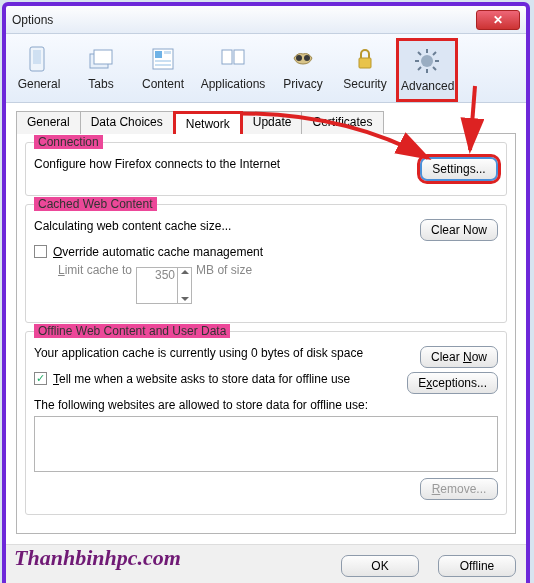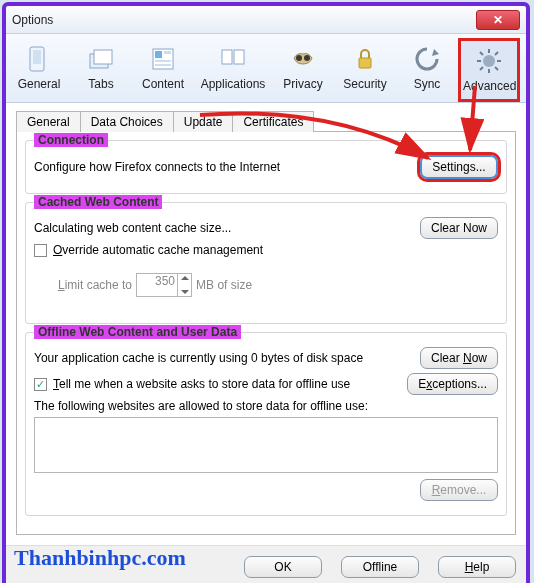--- a/index.html
+++ b/index.html
@@ -17,44 +17,44 @@
 .toolbar-label { margin-top: 2px; color: #222; }
 
 .body-area { padding: 8px 10px 10px 10px; background: #fff; }
 
 .subtabs { display: flex; }
 .subtab { border: 1px solid #b5b5b5; border-bottom: none; padding: 3px 10px; background: #f4f4f4; margin-right: -1px; cursor: pointer; position: relative; }
 .subtab.active { background: #fff; z-index: 2; border: 3px solid #d22; border-bottom: none; }
 .tab-panel { border: 1px solid #b5b5b5; margin-top: -1px; padding: 8px 8px 10px 8px; }
 
 .group { border: 1px solid #d6d6d6; border-radius: 3px; padding: 10px 8px 10px 8px; margin-bottom: 8px; position: relative; }
-.group-title { position: absolute; top: -8px; left: 8px; background: #d946ef; padding: 0 4px; color: #333; font-weight: bold; }
-.row { display: flex; align-items: center; margin: 4px 0; }
+.group-title { position: absolute; top: -8px; left: 8px; background: #ec4899; padding: 0 4px; color: #333; }
+.row { display: flex; margin: 4px 0; }
 .row .spacer { flex: 1; }
 
 .btn { background: linear-gradient(#fdfdfd,#e6e6e6); border: 1px solid #8e9bab; border-radius: 7px; padding: 3px 10px; min-width: 78px; cursor: pointer; }
 .btn.disabled { color: #9a9a9a; cursor: default; }
 .btn.highlighted { border: 2px solid #4a90d9; outline: 3px solid #d22; }
 
 .checkbox { width: 13px; height: 13px; border: 1px solid #888; margin-right: 6px; display: inline-flex; align-items: center; justify-content: center; background: #fff; }
 .checkbox.checked::after { content: "✓"; color: #2a6; font-size: 11px; line-height: 11px; }
 
-.numfield { width: 56px; height: 24px; border: 1px solid #b5b5b5; text-align: right; padding: 0 16px 0 4px; position: relative; background: #fff; margin: 12px 4px; }
+.numfield { width: 56px; height: 37px; border: 1px solid #b5b5b5; text-align: right; padding: 0 16px 0 4px; position: relative; background: #fff; margin: 4px 4px; }
 .numfield .spin { position: absolute; right: 0; top: 0; width: 14px; height: 100%; border-left: 1px solid #b5b5b5; }
 .numfield .spin::before, .numfield .spin::after { content: ""; position: absolute; left: 3px; width: 0; height: 0; border-left: 4px solid transparent; border-right: 4px solid transparent; }
 .numfield .spin::before { top: 2px; border-bottom: 4px solid #666; }
 .numfield .spin::after { bottom: 2px; border-top: 4px solid #666; }
 
 .muted { color: #888; }
 .listbox { border: 1px solid #b5b5b5; height: 56px; background: #fff; margin-top: 4px; }
 
 .arrow { position: absolute; pointer-events: none; }
 
 .footer-btns { display: flex; justify-content: flex-end; gap: 19px; padding: 10px 10px 8px 2px; background: #f0f0f0; border-top: 1px solid #ddd; }
-.watermark { position: absolute; left: 14px; bottom: 12px; color: #1d4ed8; font-size: 22px; font-weight: bold; font-family: Georgia, serif; }
+.watermark { position: absolute; left: 14px; bottom: 12px; color: #701a75; font-size: 22px; font-weight: bold; font-style: italic; font-family: Georgia, serif; }
 
 svg.ic { width: 30px; height: 30px; }
 </style>
 </head>
 <body>
 
 <div class="window">
 
   <div class="titlebar">
     <span class="titlebar-text">Options</span>
@@ -112,29 +112,20 @@
       <div class="toolbar-label">Privacy</div>
     </div>
     <div class="toolbar-btn">
       <div class="toolbar-icon">
         <svg class="ic" viewBox="0 0 30 30">
             <rect x="9" y="14" width="12" height="10" rx="1" fill="#e8c34a" stroke="#b9972c"></rect>
             <path d="M11 14 v-4 a4 4 0 0 1 8 0 v4" fill="none" stroke="#b9972c" stroke-width="2"></path>
           </svg>
       </div>
       <div class="toolbar-label">Security</div>
-    </div>
-    <div class="toolbar-btn">
-      <div class="toolbar-icon">
-        <svg class="ic" viewBox="0 0 30 30">
-            <path d="M15 5 a10 10 0 1 0 10 10" fill="none" stroke="#7a8a9a" stroke-width="3"></path>
-            <polygon points="22,5 27,10 20,12" fill="#7a8a9a"></polygon>
-          </svg>
-      </div>
-      <div class="toolbar-label">Sync</div>
     </div>
     <div class="toolbar-btn highlighted">
       <div class="toolbar-icon">
         <svg class="ic" viewBox="0 0 30 30">
             <circle cx="15" cy="15" r="6" fill="#9aadc2"></circle>
             <g stroke="#6a7e94" stroke-width="2">
               <line x1="15" y1="3" x2="15" y2="7"></line>
               <line x1="15" y1="23" x2="15" y2="27"></line>
               <line x1="3" y1="15" x2="7" y2="15"></line>
               <line x1="23" y1="15" x2="27" y2="15"></line>
@@ -146,20 +137,21 @@
           </svg>
       </div>
       <div class="toolbar-label">Advanced</div>
     </div>
   </div>
 
   <div class="body-area">
     <div class="subtabs">
       <div class="subtab"><span>General</span></div>
       <div class="subtab"><span>Data Choices</span></div>
+      <div class="subtab active"><span>Network</span></div>
       <div class="subtab"><span>Update</span></div>
       <div class="subtab"><span>Certificates</span></div>
     </div>
 
     <div class="tab-panel">
 
       <div class="group">
         <div class="group-title">Connection</div>
         <div class="row">
           <span>Configure how Firefox connects to the Internet</span>
@@ -207,21 +199,20 @@
           <button class="btn disabled"><span><u>R</u>emove...</span></button>
         </div>
       </div>
 
     </div>
   </div>
 
   <div class="footer-btns">
     <button class="btn"><span>OK</span></button>
     <button class="btn"><span>Offline</span></button>
-    <button class="btn"><span><u>H</u>elp</span></button>
   </div>
 
 </div>
 
 <svg class="arrow" style="left:0;top:0" width="534" height="583">
   <defs>
       <marker id="ah" markerWidth="10" markerHeight="10" refX="8" refY="3" orient="auto">
         <path d="M0,0 L9,3 L0,6 Z" fill="#d22"></path>
       </marker>
     </defs>

